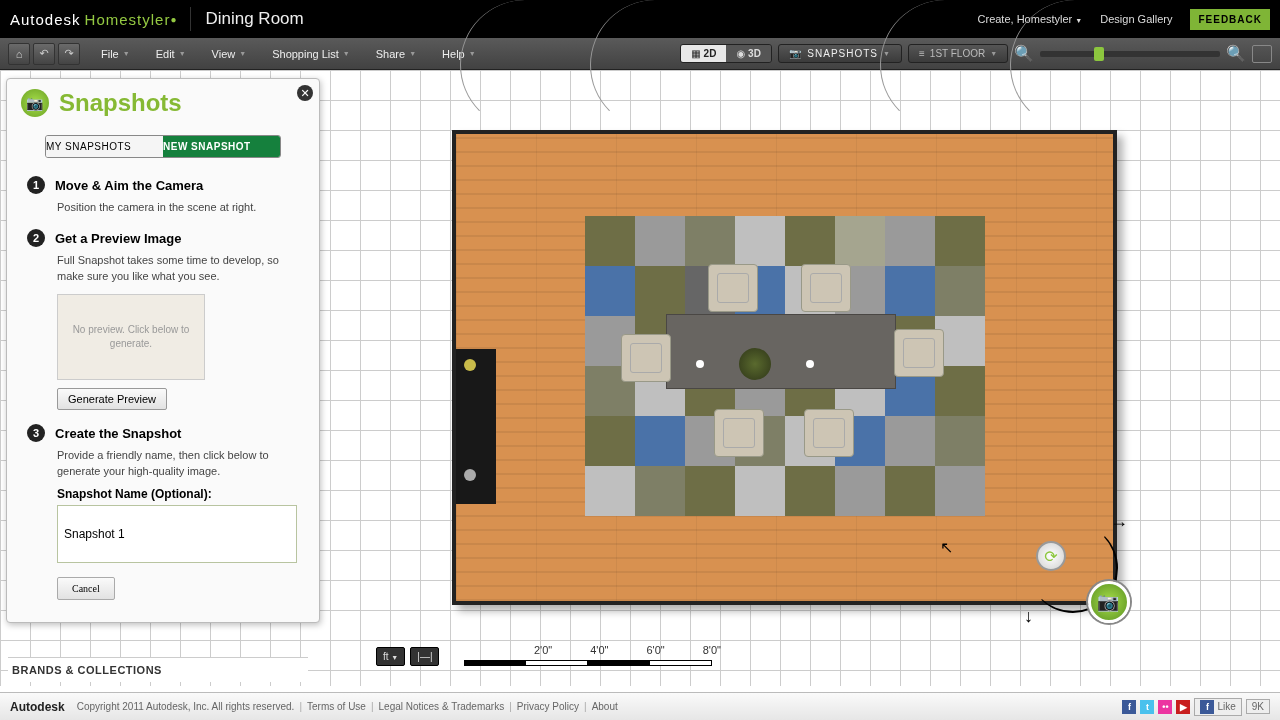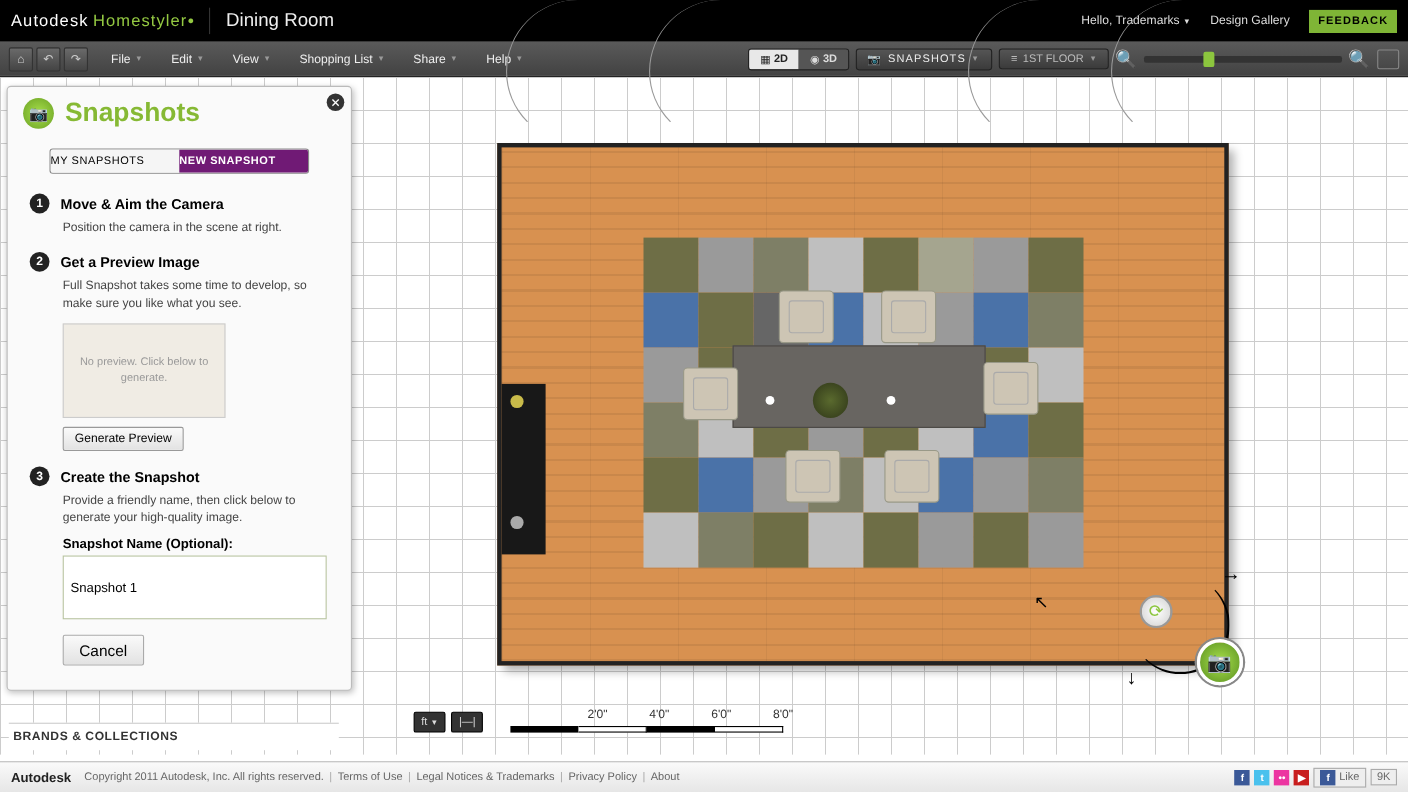--- a/index.html
+++ b/index.html
@@ -69,33 +69,33 @@
 .door-arc.tl { border-top: none; border-right: none; clip-path: polygon(0 0, 100% 0, 0 100%); }
 
 
 .panel { position: absolute; left: 6px; top: 78px; width: 314px; background: #fafafa; border: 1px solid #bbb; border-radius: 4px; box-shadow: 1px 2px 6px rgba(0,0,0,.25); z-index: 20; padding-bottom: 12px; }
 .panel-close { position: absolute; right: 6px; top: 6px; width: 16px; height: 16px; background: #333; color: #fff; border-radius: 50%; font-size: 11px; display: flex; align-items: center; justify-content: center; cursor: pointer; }
 .panel-title { display: flex; align-items: center; gap: 10px; padding: 10px 14px; }
 .panel-title-icon { width: 28px; height: 28px; background: radial-gradient(#a8e04c,#6aa023); border-radius: 50%; display:flex; align-items:center; justify-content:center; color:#fff; font-size:14px;}
 .panel-title-text { color: #86b934; font-size: 24px; font-weight: bold; }
 .panel-tabs { display: flex; margin: 8px 38px 14px; border: 1px solid #888; border-radius: 3px; overflow: hidden; }
 .panel-tab { flex: 1; font-size: 10px; padding: 5px 0; background: #f5f5f5; cursor: pointer; letter-spacing: 0.5px; }
-.panel-tab.active { background: #701a75; color: #fff; font-weight: bold; }
+.panel-tab.active { background: #15803d; color: #fff; font-weight: bold; }
 .step { padding: 4px 20px 10px; }
 .step-head { display: flex; gap: 10px; align-items: center; }
 .step-num { width: 18px; height: 18px; background: #222; color: #fff; border-radius: 50%; font-size: 11px; display: flex; align-items: center; justify-content: center; font-weight: bold; }
 .step-h { font-size: 13px; font-weight: bold; }
 .step-p { font-size: 11px; color: #444; margin: 6px 0 0 30px; line-height: 1.4; }
 .preview-box { margin: 10px 0 8px 30px; width: 148px; height: 86px; border: 1px solid #ccc; background: #f0ece4; display: flex; align-items: center; justify-content: center; text-align: center; color: #999; font-size: 10px; line-height: 1.4; padding: 0 8px;}
 .gen-btn { margin-left: 30px; border: 1px solid #999; background: linear-gradient(#fafafa,#e2e2e2); font-size: 11px; padding: 4px 10px; cursor: pointer; border-radius: 2px; }
 .step-label { font-size: 12px; font-weight: bold; margin: 8px 0 4px 30px; }
 .snap-input { margin-left: 30px; width: 240px; border: 1px solid #b8c4a0; padding: 21px 6px; font-size: 12px; }
 .action-row { display: flex; gap: 12px; margin: 14px 0 0 30px; }
 .create-btn { background: linear-gradient(#a3d84a,#7ab52b); color: #fff; border: 1px solid #6a9a22; padding: 5px 12px; font-size: 11px; font-weight: bold; letter-spacing: 0.5px; border-radius: 2px; cursor: pointer; }
-.cancel-btn { background: linear-gradient(#fafafa,#e2e2e2); border: 1px solid #aaa; padding: 5px 14px; font-size: 14px; border-radius: 2px; cursor: pointer; }
+.cancel-btn { background: linear-gradient(#fafafa,#e2e2e2); border: 1px solid #aaa; padding: 5px 14px; font-size: 10px; border-radius: 2px; cursor: pointer; font-family: Liberation Serif, serif; }
 
 
 .brands-bar { position: absolute; left: 8px; bottom: 38px; font-size: 11px; font-weight: bold; letter-spacing: 0.5px; color: #333; padding: 6px 4px; border-top: 1px solid #ccc; width: 300px; z-index:25; background:#fff;}
 
 
 .scale-bar { position: absolute; left: 376px; bottom: 54px; display: flex; align-items: flex-end; gap: 5px; z-index:15;}
 .scale-btn { background: #333; color: #ddd; border: 1px solid #000; padding: 3px 6px; font-size: 10px; border-radius: 2px; cursor: pointer; }
 .ruler { display: flex; align-items: flex-end; margin-left: 20px; }
 .ruler-seg { width: 62px; height: 6px; }
 .ruler-seg.b { background: #000; }
@@ -118,21 +118,21 @@
 
 <div class="header-top">
   <div class="logo-area">
     <span class="logo-autodesk">Autodesk</span>
     <span class="logo-homestyler">Homestyler</span>
     <span class="logo-dot">●</span>
   </div>
   <div class="vbar"></div>
   <div class="project-name">Dining Room</div>
   <div class="header-right">
-    <a><span>Hello, Trademarks</span> <span style="font-size:7px">▼</span></a>
+    <a><span>Create, Homestyler</span> <span style="font-size:7px">▼</span></a>
     <a>Design Gallery</a>
     <span class="feedback-btn">FEEDBACK</span>
   </div>
 </div>
 
 <div class="menubar">
   <div class="mb-iconbtn">⌂</div>
   <div class="mb-iconbtn">↶</div>
   <div class="mb-iconbtn">↷</div>
   <div id="menus" style="display:flex;">

